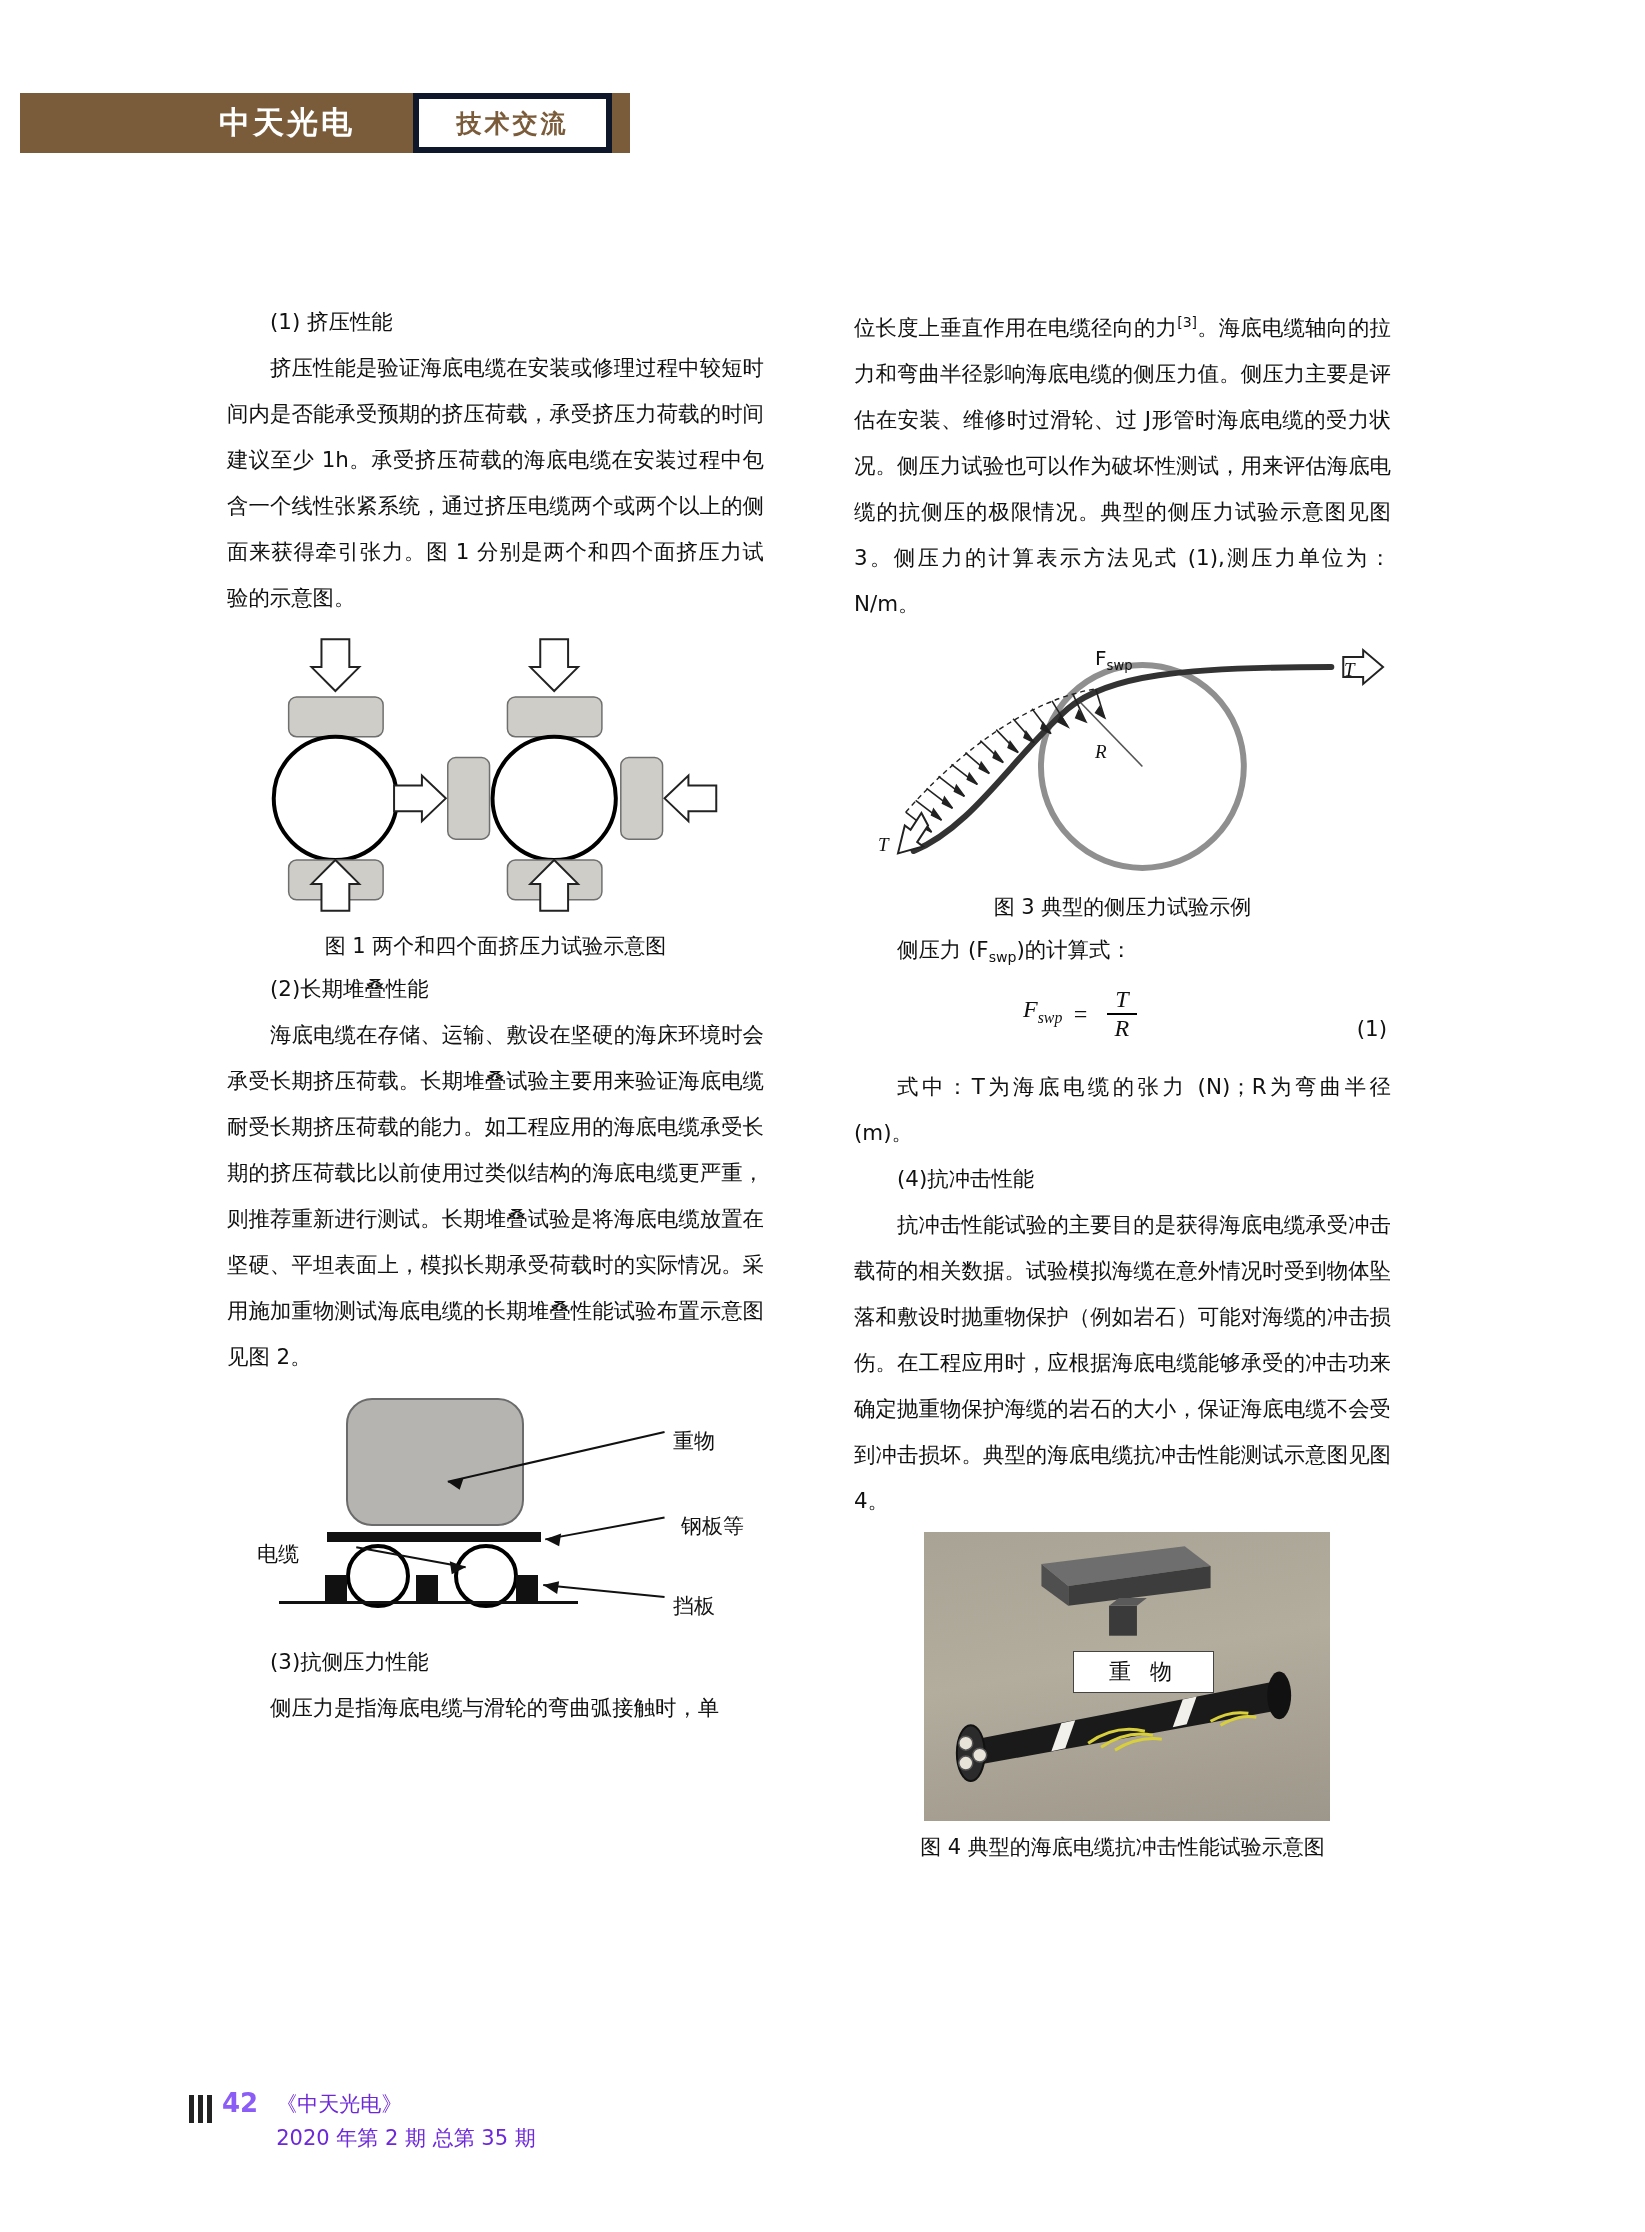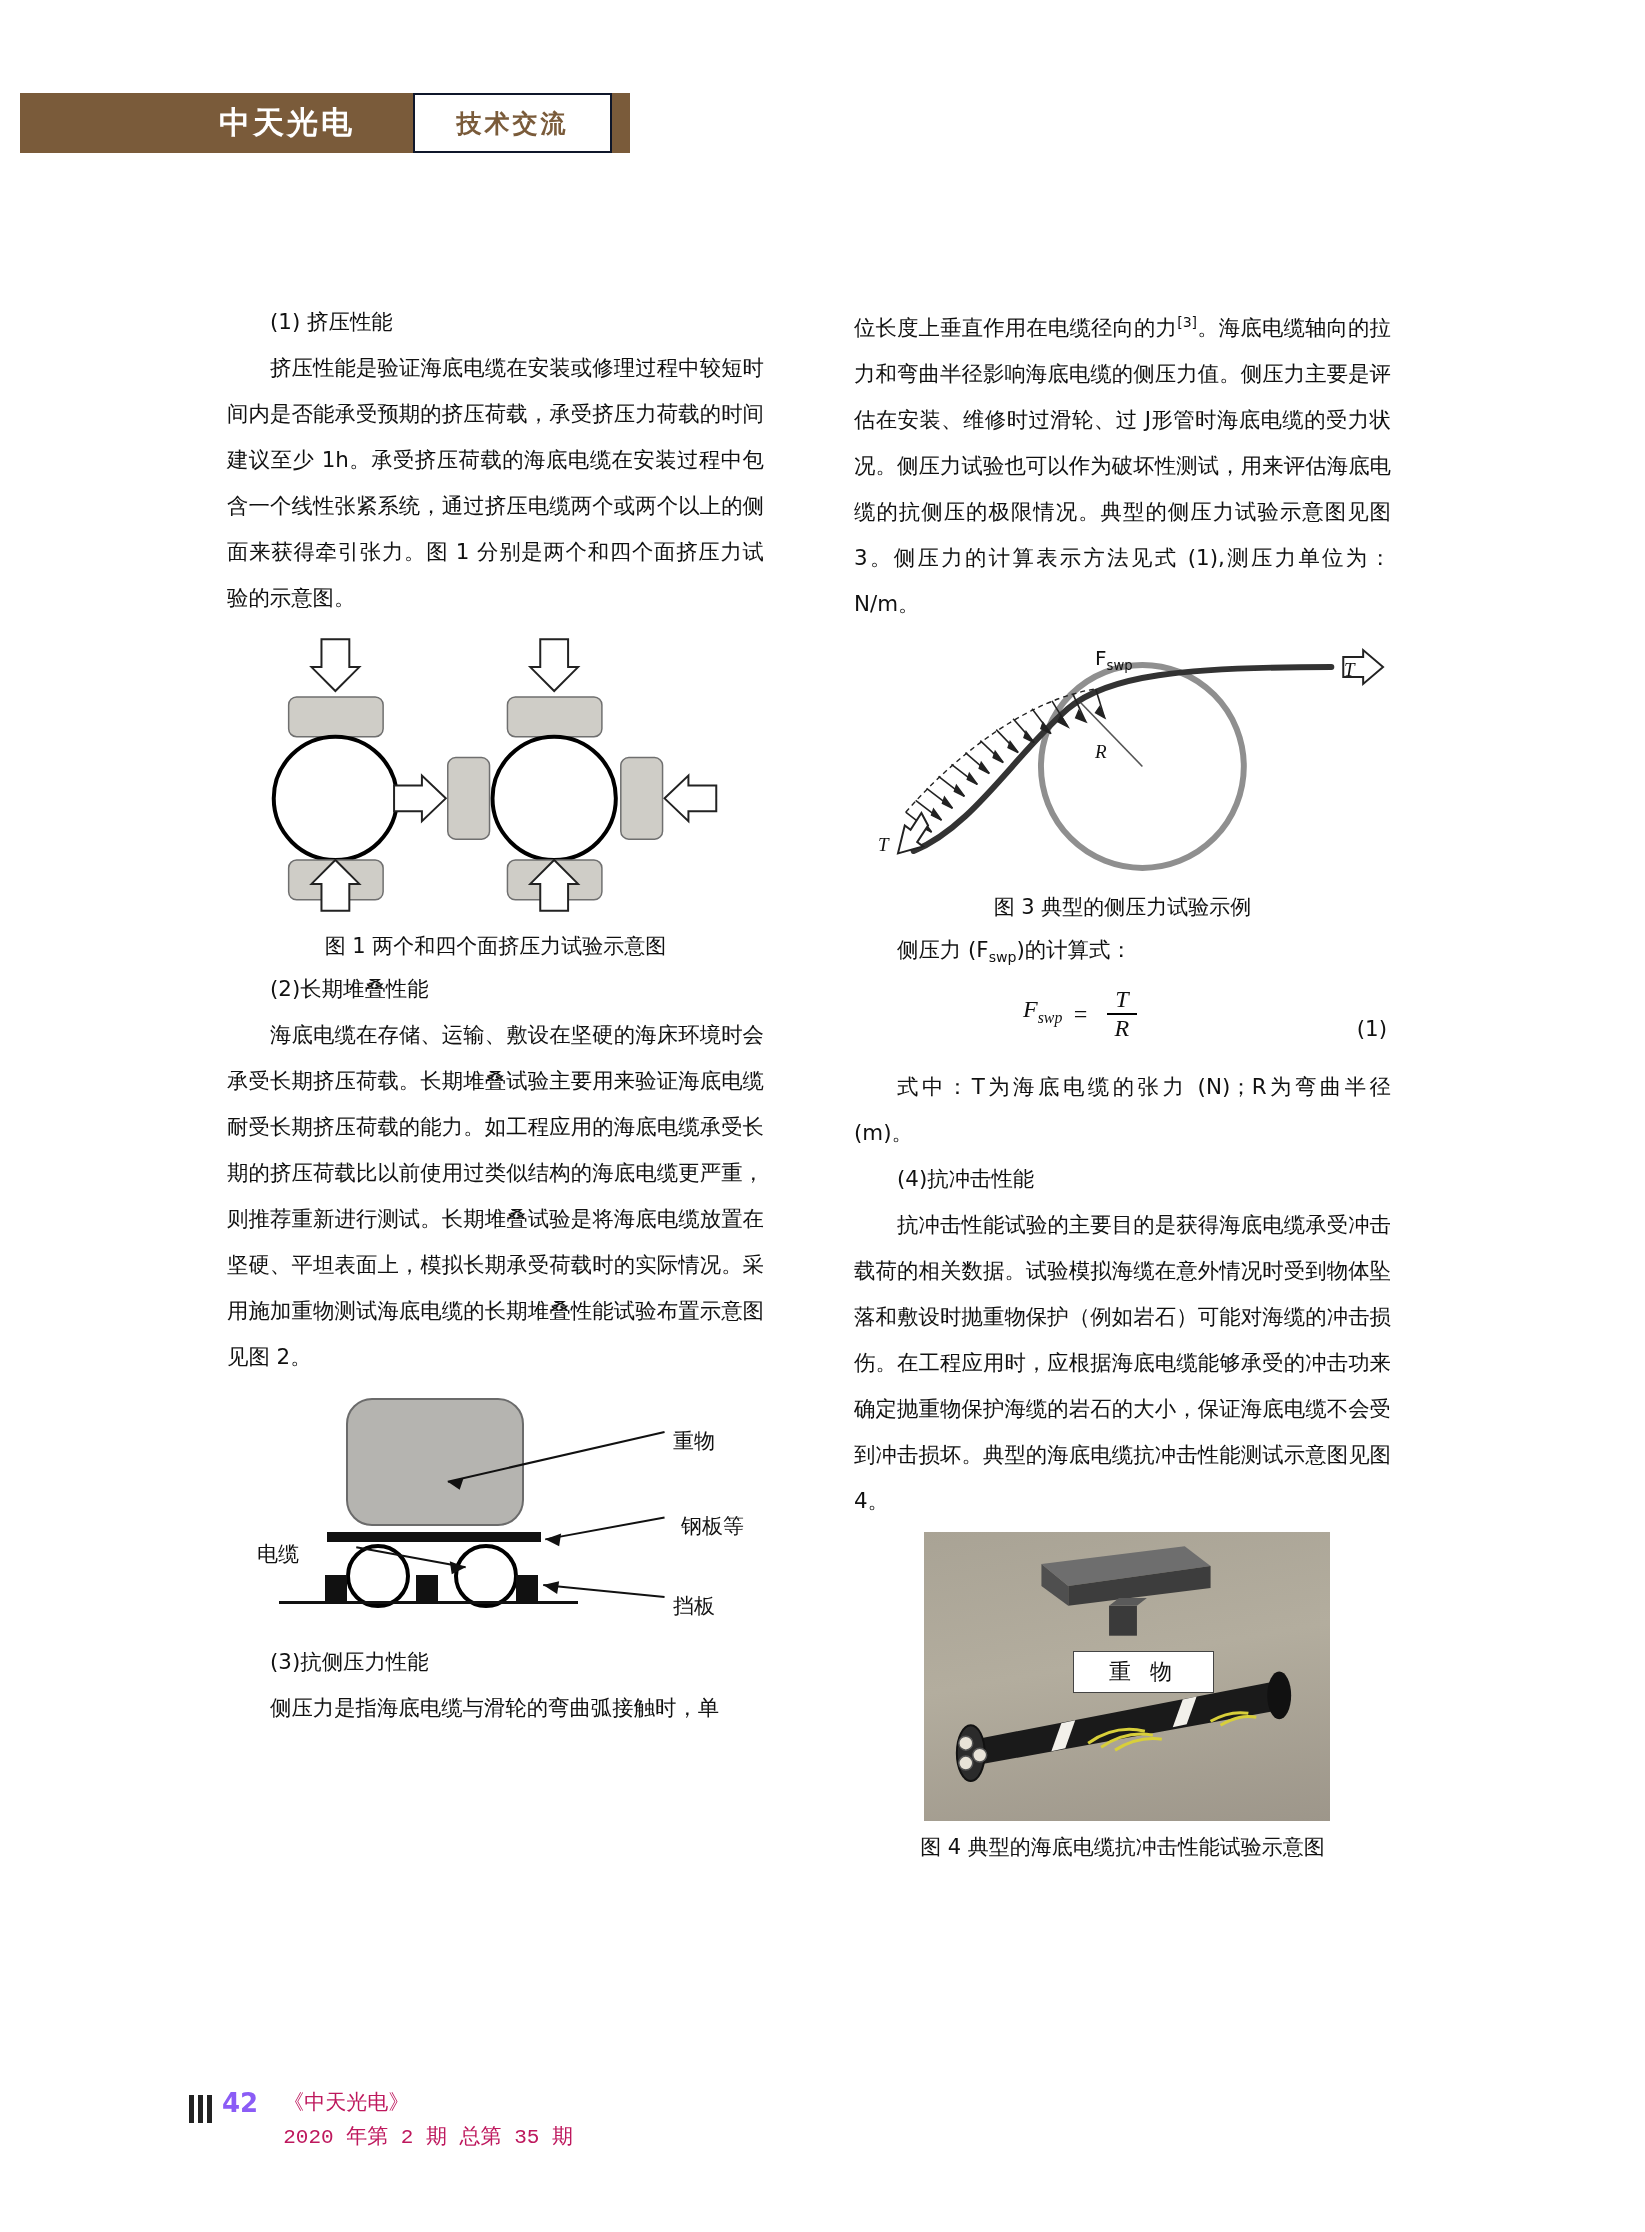--- a/index.html
+++ b/index.html
@@ -42,21 +42,21 @@
     background: #ffffff;
     color: #7a5b3a;
     font-size: 25px;
     font-weight: bold;
     letter-spacing: 3px;
     display: flex;
     align-items: center;
     justify-content: center;
     font-family: "DejaVu Sans", sans-serif;
     box-sizing: border-box;
-    border: 2px solid #0f172a;
+    border: 6px solid #0f172a;
   }
 
   
   .col {
     position: absolute;
     top: 299px;
     width: 537px;
     font-size: 21.4px;
     line-height: 46px;
     color: #111;
@@ -137,25 +137,24 @@
     background: #222;
   }
   .footer-pageno {
     margin-left: 10px;
     font-size: 26px;
     font-weight: bold;
     color: #8b5cf6;
     line-height: 32px;
   }
   .footer-text {
-    margin-left: 25px;
+    margin-left: 18px;
     font-size: 21px;
     line-height: 34px;
-    color: #be185d;
-    font-family: Liberation Mono, monospace;
+    color: #6d28d9;
   }
 
   
   .fig1 { position: relative; width: 537px; height: 289px; }
 
   
   .fig2 { position: relative; width: 537px; height: 249px; }
   .f2-weight {
     position: absolute;
     left: 119px; top: 8px;

